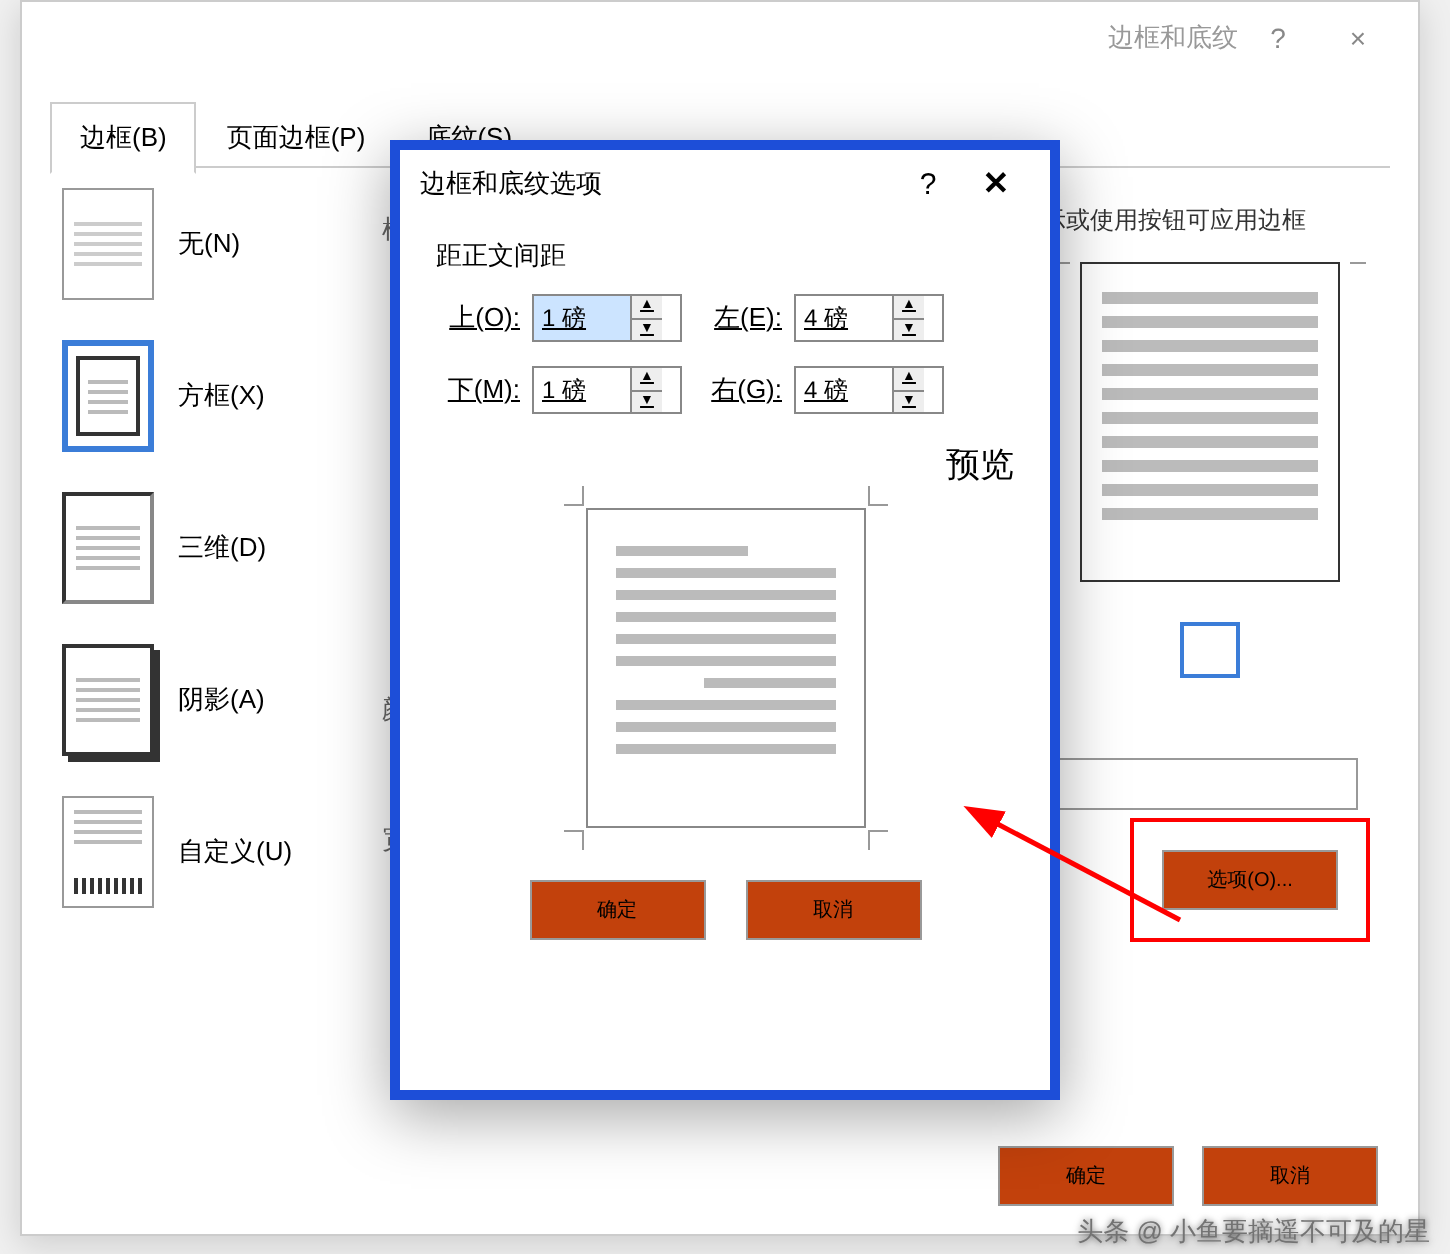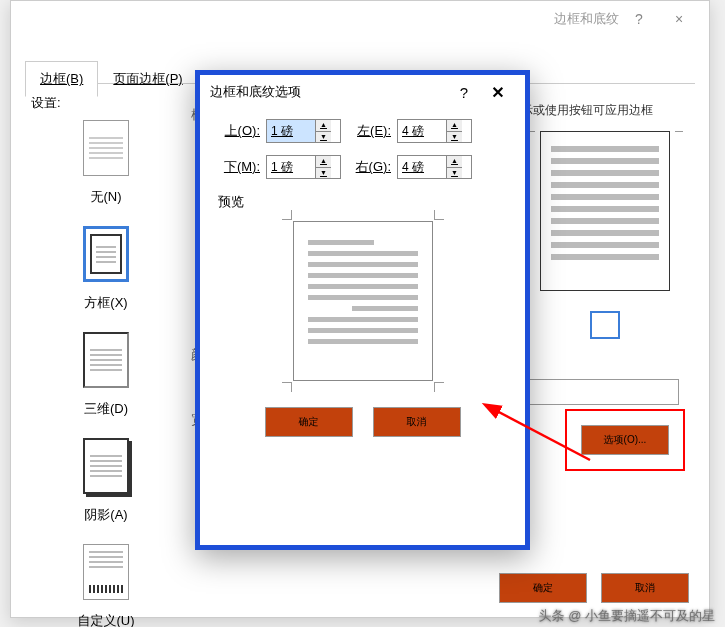--- a/index.html
+++ b/index.html
@@ -13,29 +13,29 @@
     }
     .titlebar {
       height: 36px; display: flex; align-items: center; padding: 0 10px;
       font-size: 13px; color: #999;
     }
     .titlebar .title { flex: 1; text-align: right; }
     .titlebar .btn { width: 40px; text-align: center; color: #888; font-size: 14px; cursor: pointer; }
 
     
     .tabs { display: flex; margin: 10px 14px 0 14px; border-bottom: 1px solid #ccc; }
-    .tab { padding: 8px 14px; font-size: 13px; cursor: pointer; border: 1px solid transparent; border-bottom: none; position: relative; top: 14px; text-decoration: underline; }
+    .tab { padding: 8px 14px; font-size: 13px; cursor: pointer; border: 1px solid transparent; border-bottom: none; position: relative; top: 4px; }
     .tab.active { border-color: #ccc; background: #fff; border-bottom: 1px solid #fff; }
 
     .content { padding: 10px 20px; display: flex; gap: 20px; }
 
     
     .settings-col { width: 150px; }
     .settings-col .label { font-size: 13px; margin-bottom: 8px; }
-    .setting-item { display: flex; align-items: center; margin-bottom: 20px; gap: 12px; cursor: pointer; flex-direction: column; }
+    .setting-item { display: flex; align-items: center; margin-bottom: 20px; gap: 12px; cursor: pointer; }
     .setting-icon { width: 46px; height: 56px; border: 1px solid #999; background: #fff; display: flex; flex-direction: column; justify-content: center; padding: 6px 5px; gap: 3px; }
     .setting-icon .line { height: 2px; background: #bbb; }
     .setting-icon.none .line { background: #ccc; }
     .setting-icon.box { border: 3px solid #3b7dd8; padding: 5px 4px; }
     .setting-icon.box-inner { border: 2px solid #333; width: 100%; height: 100%; display:flex; flex-direction:column; justify-content:center; padding:4px; gap:3px;}
     .setting-icon.shadow { box-shadow: 3px 3px 0 #333; border: 2px solid #333; }
     .setting-icon.threed { border: 2px solid #333; border-right-color:#888; border-bottom-color:#888; }
     .setting-icon.custom { border-style: solid; }
     .setting-icon.custom .zigzag { height: 8px; background: repeating-linear-gradient(90deg,#333 0 2px, transparent 2px 4px); margin-top:auto; }
     .setting-text { font-size: 13px; }
@@ -81,21 +81,21 @@
     .spin-row { display: flex; align-items: center; gap: 8px; margin-bottom: 12px; text-decoration: underline; }
     .spin-pair { display: flex; align-items: center; gap: 6px; }
     .spin-label { font-size: 13px; width: 42px; text-align: right; }
     .spin-input { width: 75px; height: 24px; border: 1px solid #888; display: flex; }
     .spin-input input { border: none; width: 48px; padding: 0 4px; font-size: 12px; outline: none; }
     .spin-input.sel input { background: #cce4ff; }
     .spin-btns { width: 16px; display: flex; flex-direction: column; border-left: 1px solid #888; }
     .spin-btns div { flex: 1; font-size: 7px; text-align: center; line-height: 10px; background: #eee; cursor: pointer; }
     .spin-btns div:first-child { border-bottom: 1px solid #888; }
 
-    .preview-label { font-size: 13px; margin: 14px 0 10px; }
+    .preview-label { font-size: 17px; margin: 14px 0 10px; text-align: right; }
     .sub-preview-wrap { display: flex; justify-content: center; }
     .sub-preview {
       width: 140px; height: 160px; border: 1px solid #888; position: relative;
       padding: 18px 14px; display: flex; flex-direction: column; gap: 6px;
     }
     .sub-preview .pline { height: 5px; background: #bbb; }
     .sub-preview .pline.short { width: 60%; }
     .corner { position: absolute; width: 10px; height: 10px; }
     .corner.tl { left: -12px; top: -12px; border-right: 1px solid #999; border-bottom: 1px solid #999; }
     .corner.tr { right: -12px; top: -12px; border-left: 1px solid #999; border-bottom: 1px solid #999; }
@@ -122,21 +122,20 @@
   </div>
 
   <div class="tabs">
     <div class="tab active">边框(B)</div>
     <div class="tab">页面边框(P)</div>
     <div class="tab">底纹(S)</div>
   </div>
 
   <div class="content">
     <div class="settings-col">
-      <div class="label">设置:</div>
 
       <div class="setting-item">
         <div class="setting-icon none">
           <div class="line"></div>
             <div class="line"></div>
             <div class="line"></div>
             <div class="line"></div>
             <div class="line"></div>
         </div>
         <span class="setting-text">无(N)</span>
@@ -226,20 +225,21 @@
 </div>
 
 <div class="sub-dialog">
   <div class="sub-titlebar">
     <span class="title">边框和底纹选项</span>
     <span class="qbtn">?</span>
     <span class="xbtn">✕</span>
   </div>
 
   <div class="sub-body">
+    <div class="group-label">距正文间距</div>
 
     <div class="spin-row">
       <div class="spin-pair">
         <span class="spin-label">上(O):</span>
         <div class="spin-input sel">
           <input value="1 磅" style="">
           <div class="spin-btns">
               <div>▲</div>
               <div>▼</div>
             </div>

